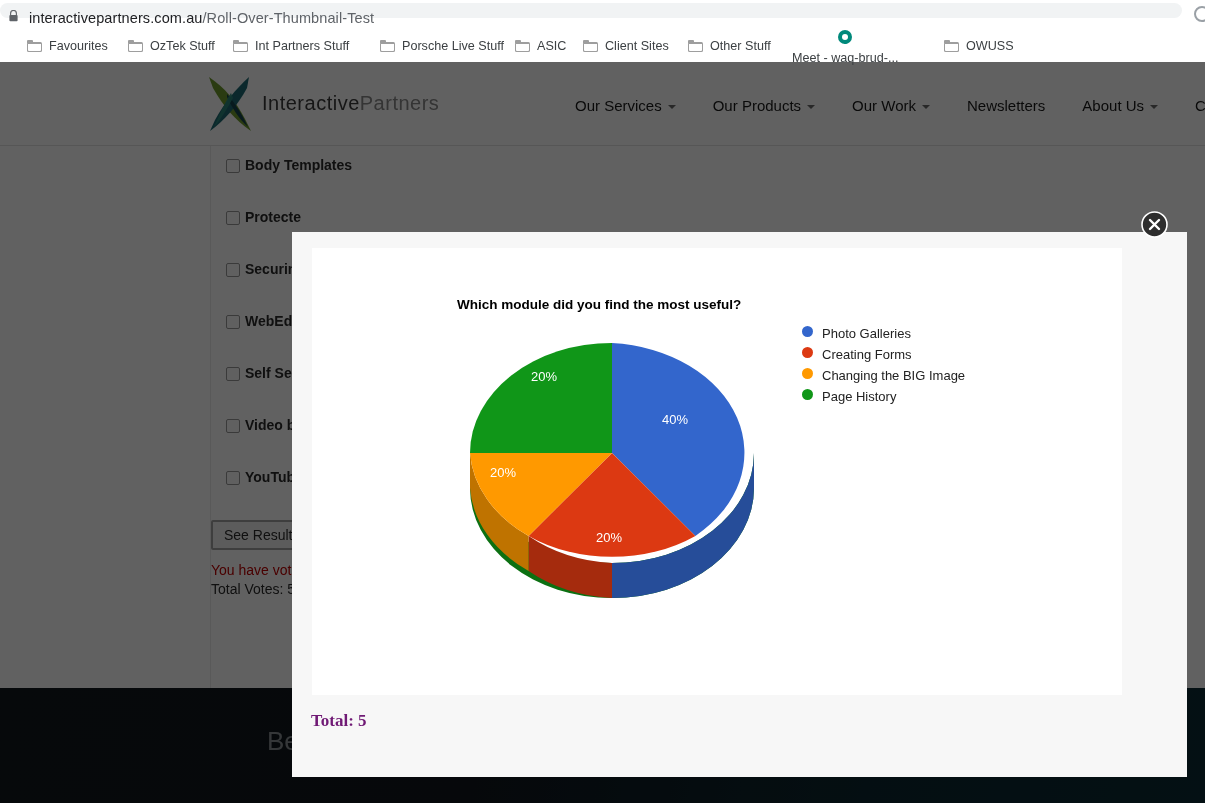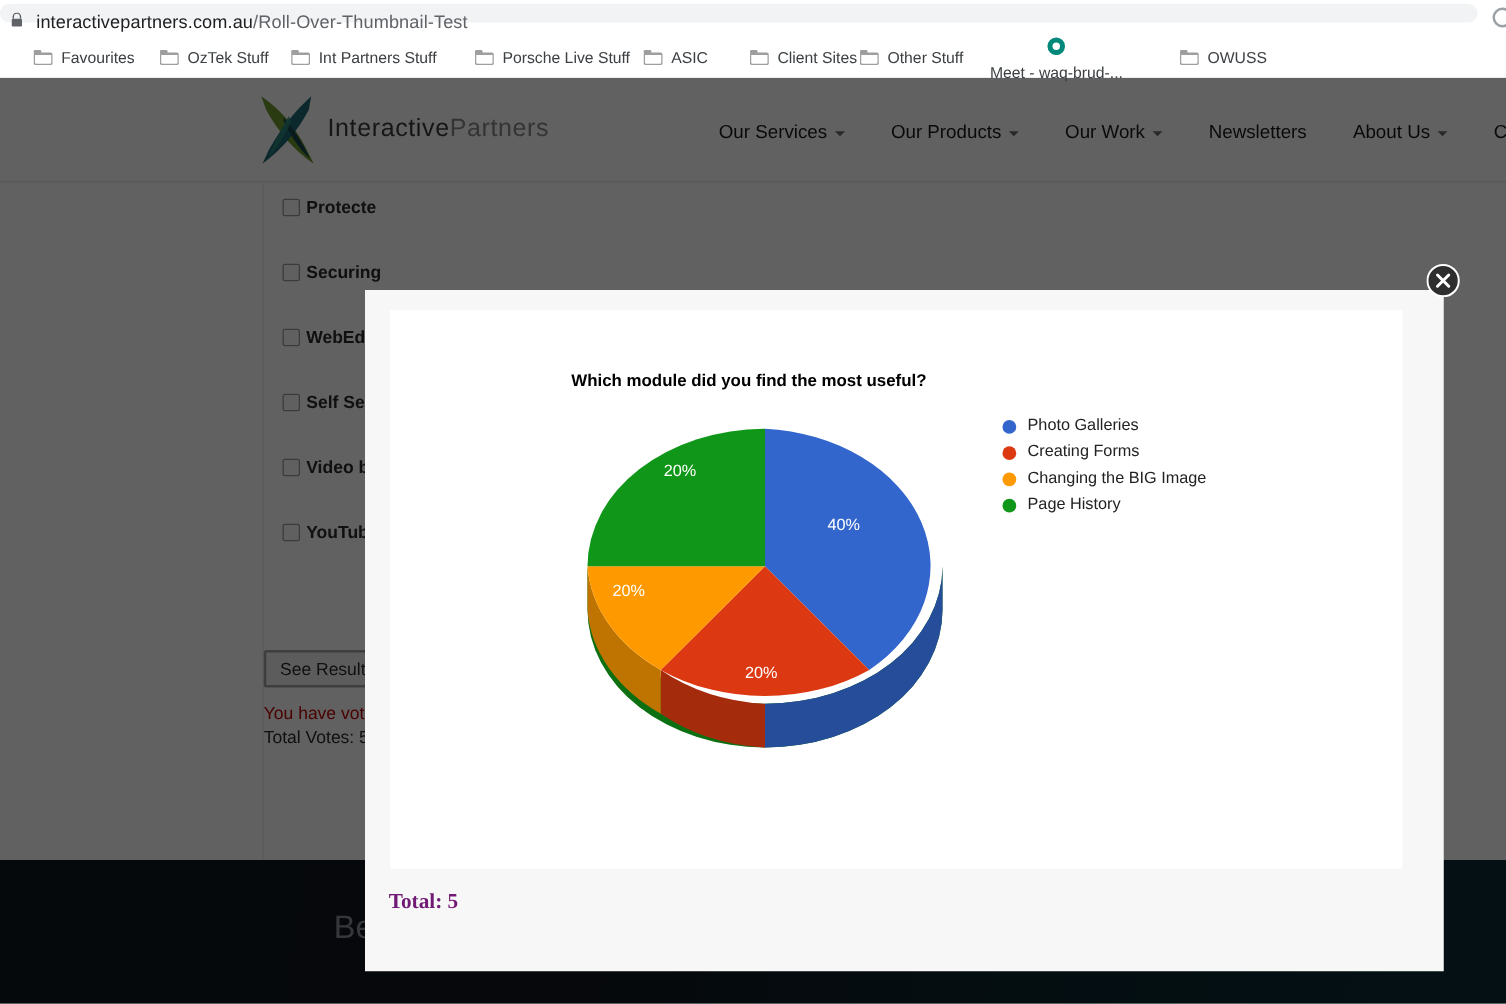--- a/index.html
+++ b/index.html
@@ -71,27 +71,27 @@
 
   
   #footer-band{position:absolute;left:0;top:626px;width:1205px;height:115px;
     background:linear-gradient(100deg,#11181f 0%,#10171e 40%,#0d2730 72%,#0b2b35 100%);}
   #footer-head{position:absolute;left:267px;top:38px;font-size:26px;color:#8b9196;white-space:nowrap;}
 
   
   #dim{position:absolute;left:0;top:62px;width:1205px;height:741px;background:rgba(0,0,0,.62);z-index:20;}
 
   
-  #modal{position:absolute;left:292px;top:232px;width:863px;height:545px;background:#f7f7f7;z-index:30;}
+  #modal{position:absolute;left:292px;top:232px;width:863px;height:545px;background:#f7f7f7;z-index:30;padding-left:32px;}
   #chart-panel{position:absolute;left:20px;top:16px;width:810px;height:447px;background:#ffffff;}
   #chart-title{position:absolute;left:145px;top:49px;font-size:13.5px;font-weight:bold;color:#000;white-space:nowrap;}
 
   #pie-svg{position:absolute;left:150px;top:85px;}
   #legend{position:absolute;left:490px;top:78px;}
-  .lg-row{display:flex;align-items:flex-end;height:21px;}
+  .lg-row{display:flex;align-items:flex-start;height:21px;}
   .lg-dot{width:11px;height:11px;border-radius:50%;flex:0 0 auto;}
   .lg-text{font-size:13px;color:#222;margin-left:9px;white-space:nowrap;}
 
   .slice-label{font-size:13px;font-weight:500;fill:#ffffff;}
   #modal-total{position:absolute;left:19px;top:479px;font-family:"Liberation Serif", serif;font-size:17px;font-weight:bold;color:#701a75;white-space:nowrap;}
 
   #close-btn{position:absolute;left:1141px;top:211px;width:27px;height:27px;z-index:40;}
 </style>
 </head>
 <body>
@@ -146,21 +146,21 @@
       <span class="bm-label">Porsche Live Stuff</span>
     </div>
     <div class="bm" style="left:515px;">
       <span class="folder-ic">
           <i class="b"></i>
           <i class="t"></i>
           <i class="in"></i>
         </span>
       <span class="bm-label">ASIC</span>
     </div>
-    <div class="bm" style="left:600px;justify-content:flex-end;">
+    <div class="bm" style="left:583px;justify-content:flex-end;">
       <span class="folder-ic">
           <i class="b"></i>
           <i class="t"></i>
           <i class="in"></i>
         </span>
       <span class="bm-label">Client Sites</span>
     </div>
     <div class="bm" style="left:688px;">
       <span class="folder-ic">
           <i class="b"></i>
@@ -226,20 +226,24 @@
       </div>
     </nav>
   </div>
 
   <div id="header-rule"></div>
   <div id="col-rule"></div>
 
   <div id="poll">
     <div class="poll-row">
       <span class="poll-cb"></span>
+      <span class="poll-label">Body Templates</span>
+    </div>
+    <div class="poll-row">
+      <span class="poll-cb"></span>
       <span class="poll-label">Protecte</span>
     </div>
     <div class="poll-row">
       <span class="poll-cb"></span>
       <span class="poll-label">Securing</span>
     </div>
     <div class="poll-row">
       <span class="poll-cb"></span>
       <span class="poll-label">WebEd's</span>
     </div>

